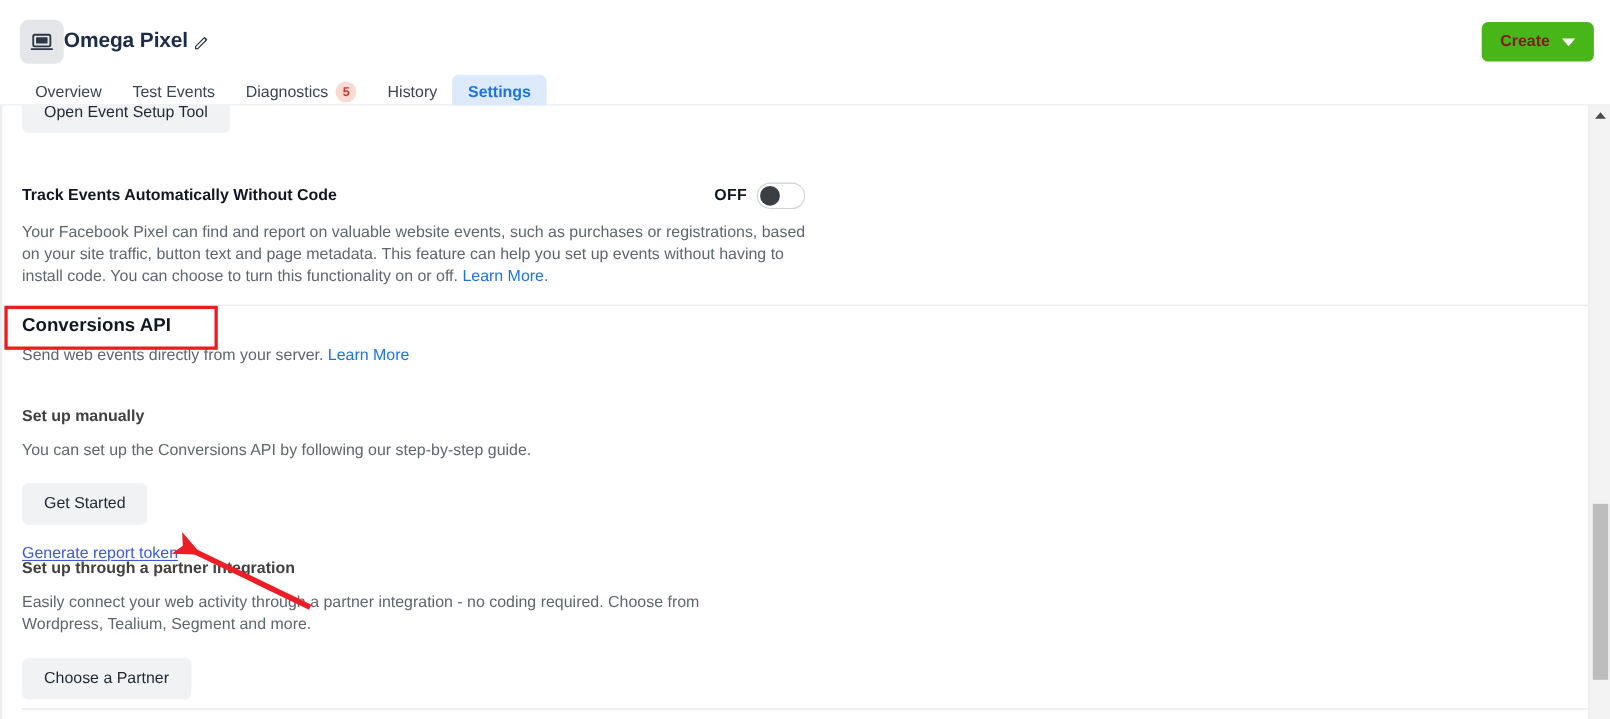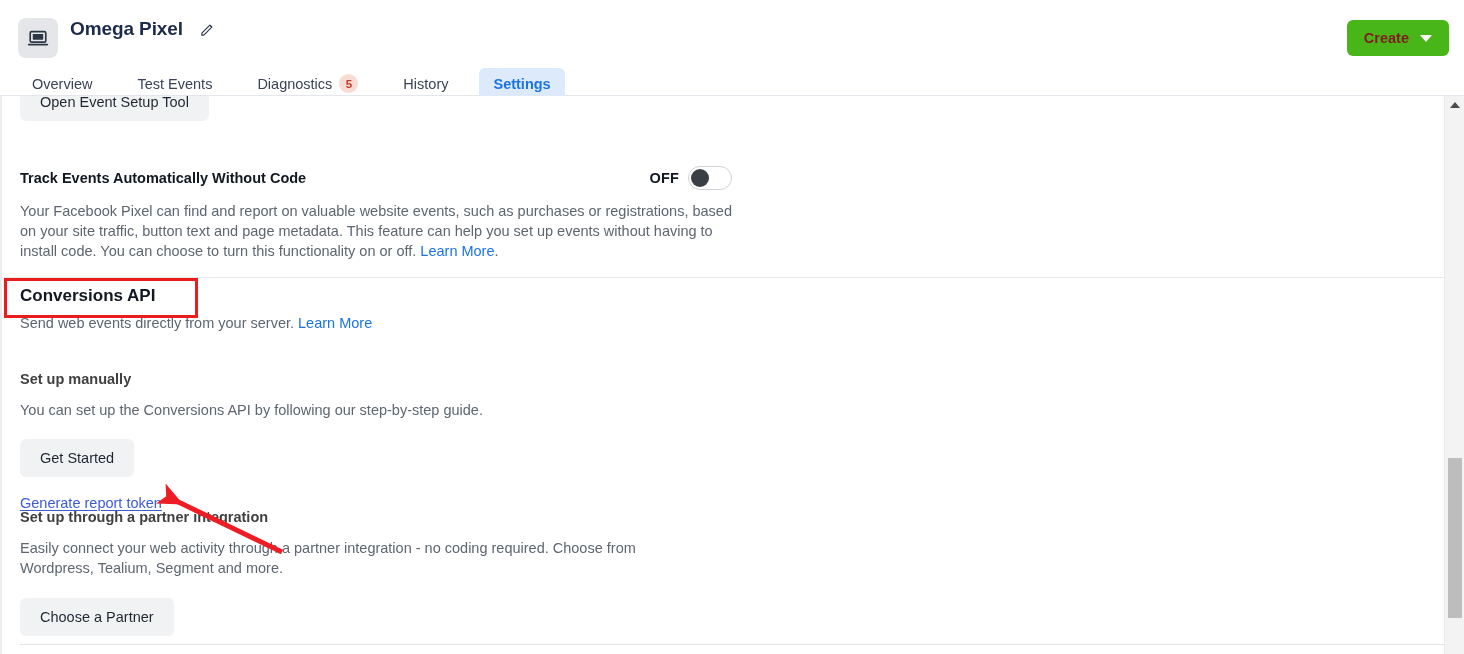--- a/index.html
+++ b/index.html
@@ -24,21 +24,21 @@
     position: absolute;
     left: 0; top: 0;
     width: 1464px; height: 96px;
     background: #ffffff;
     border-bottom: 1px solid #e4e6eb;
   }
   .title-row {
     position: absolute;
     left: 18px; top: 18px;
     display: flex;
-    gap: 12px;
+    align-items: center;
   }
   .pixel-badge {
     width: 40px; height: 40px;
     border-radius: 8px;
     background: #e4e6e9;
     display: flex;
     align-items: center;
     justify-content: center;
   }
   .pixel-badge svg { display: block; }
@@ -56,21 +56,21 @@
     width: 22px; height: 22px;
     cursor: pointer;
     margin-left: 2px;
   }
 
   .tabs {
     position: absolute;
     left: 18px; top: 66px;
     display: flex;
     align-items: center;
-    gap: 17px;
+    gap: 0px;
   }
   .tab {
     display: flex;
     align-items: center;
     gap: 7px;
     padding: 8px 14px;
     font-size: 14.5px;
     color: #3b4455;
     border-radius: 6px;
     cursor: pointer;

